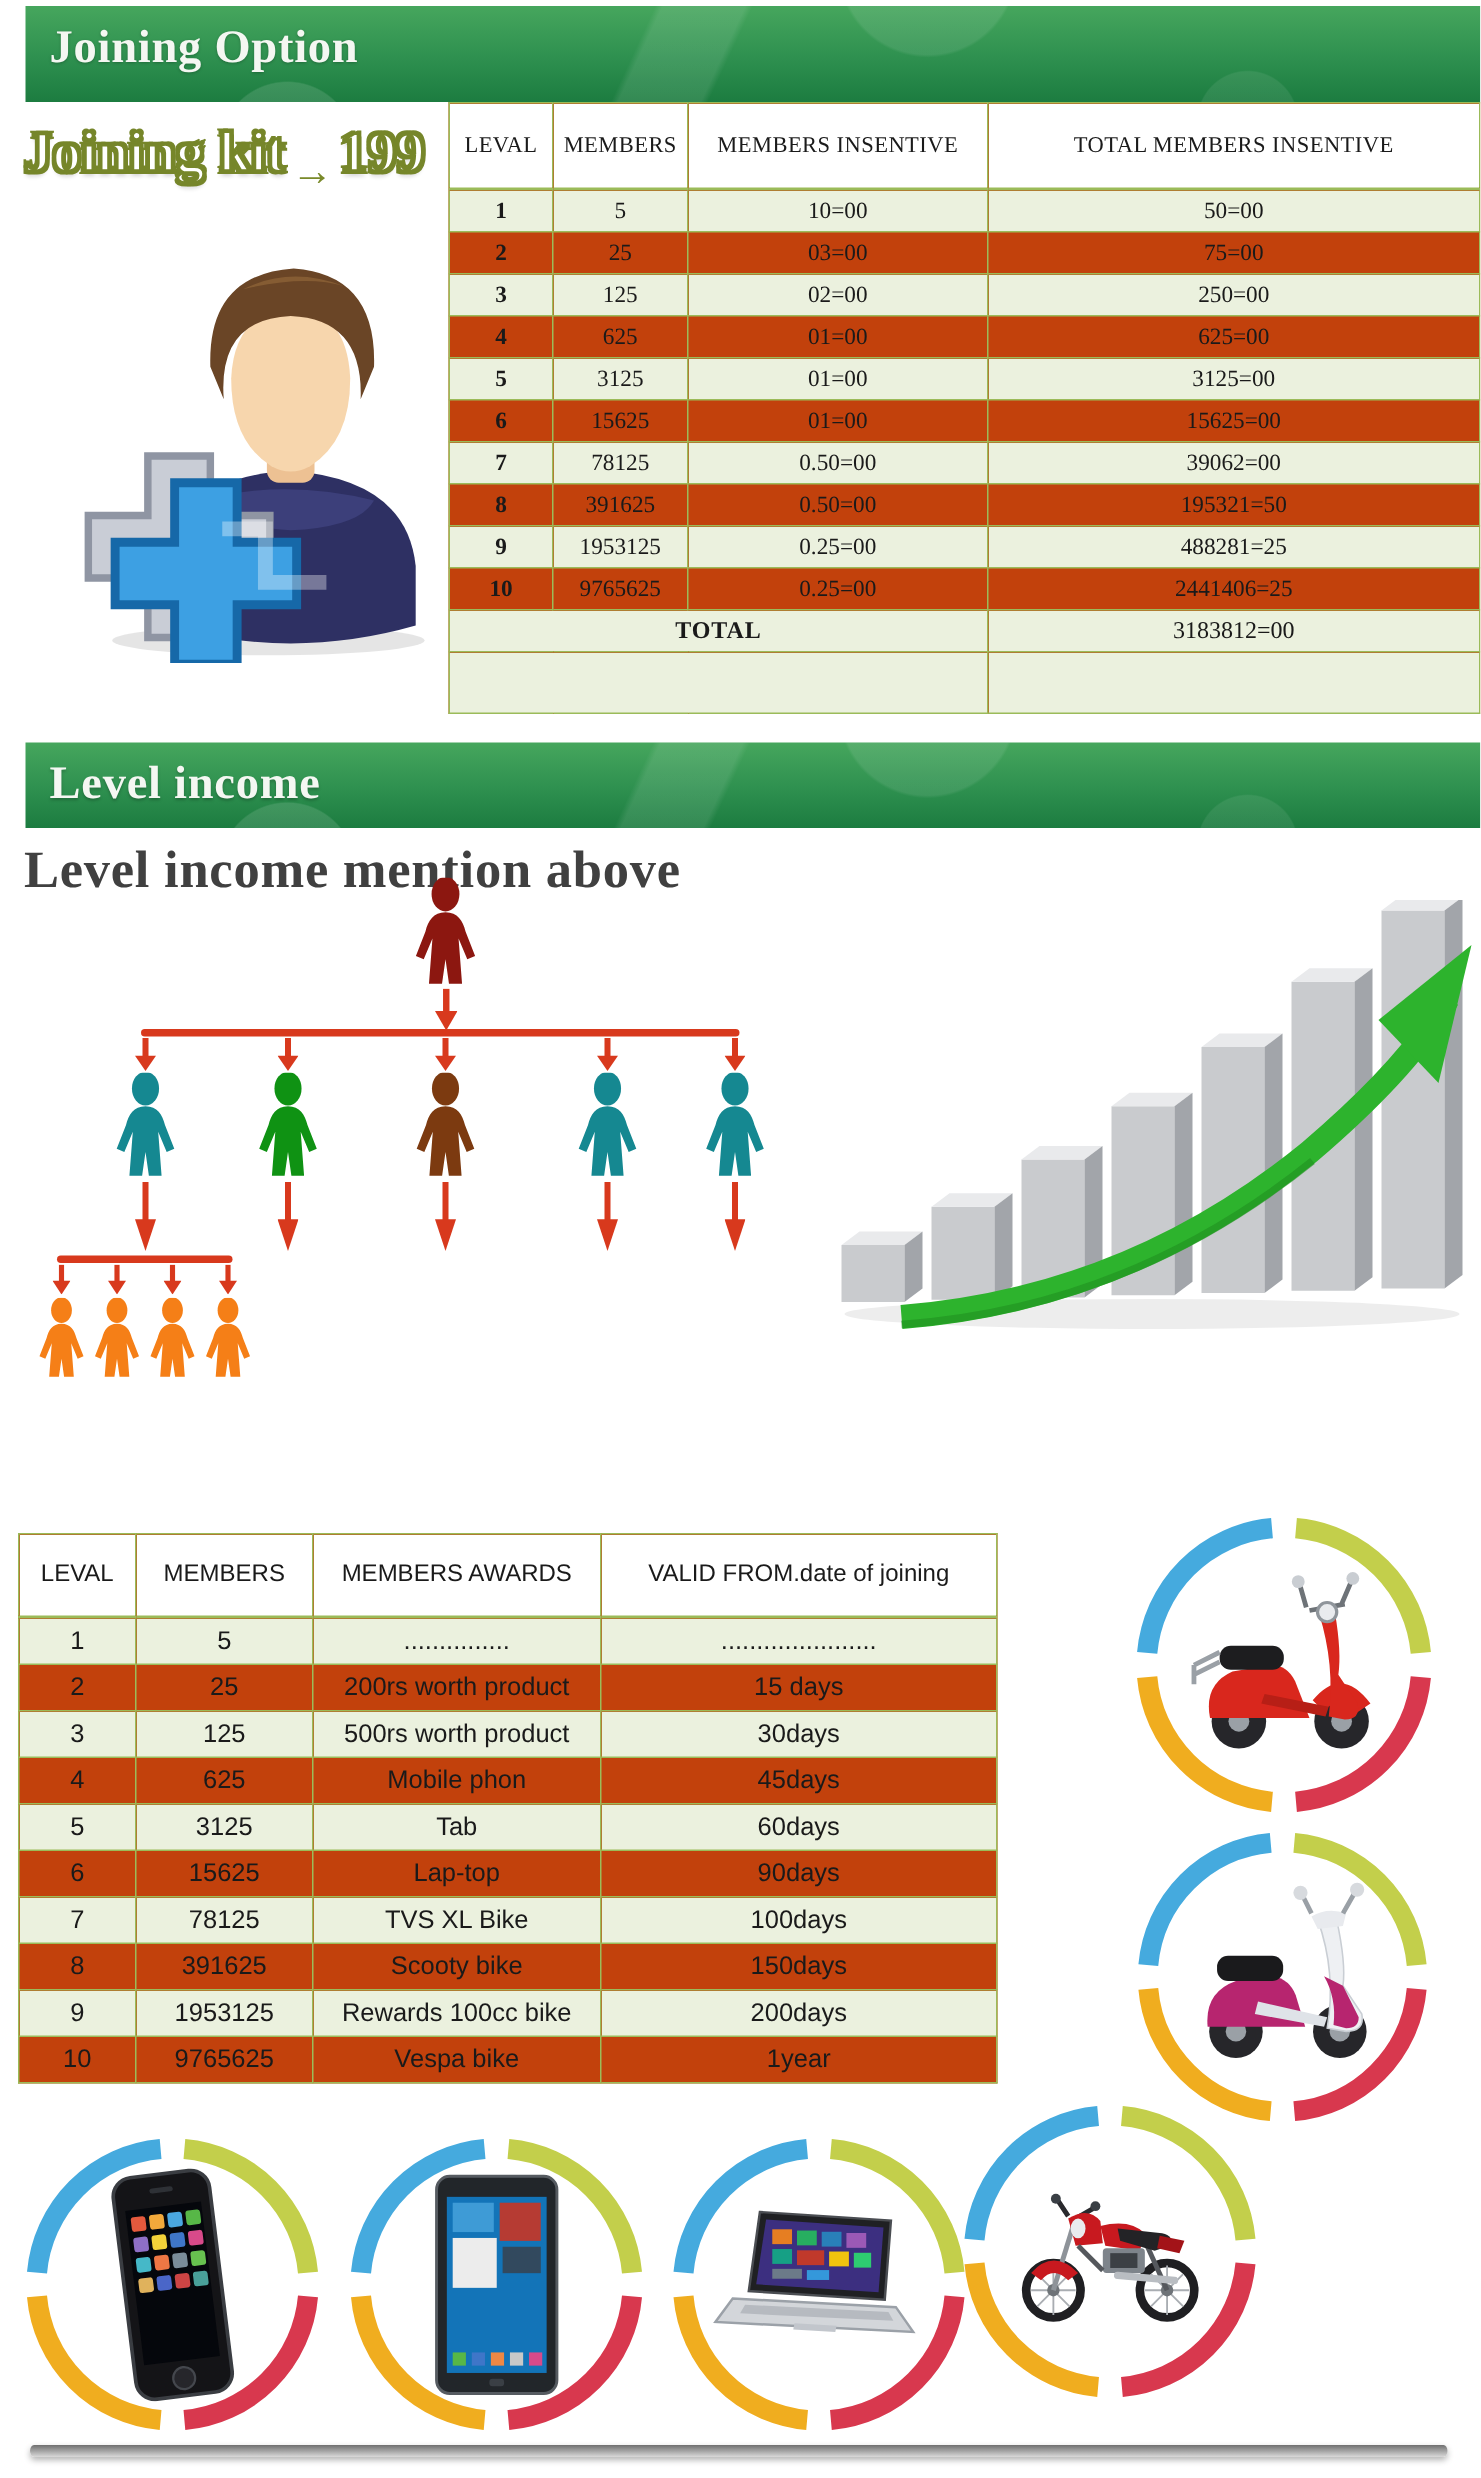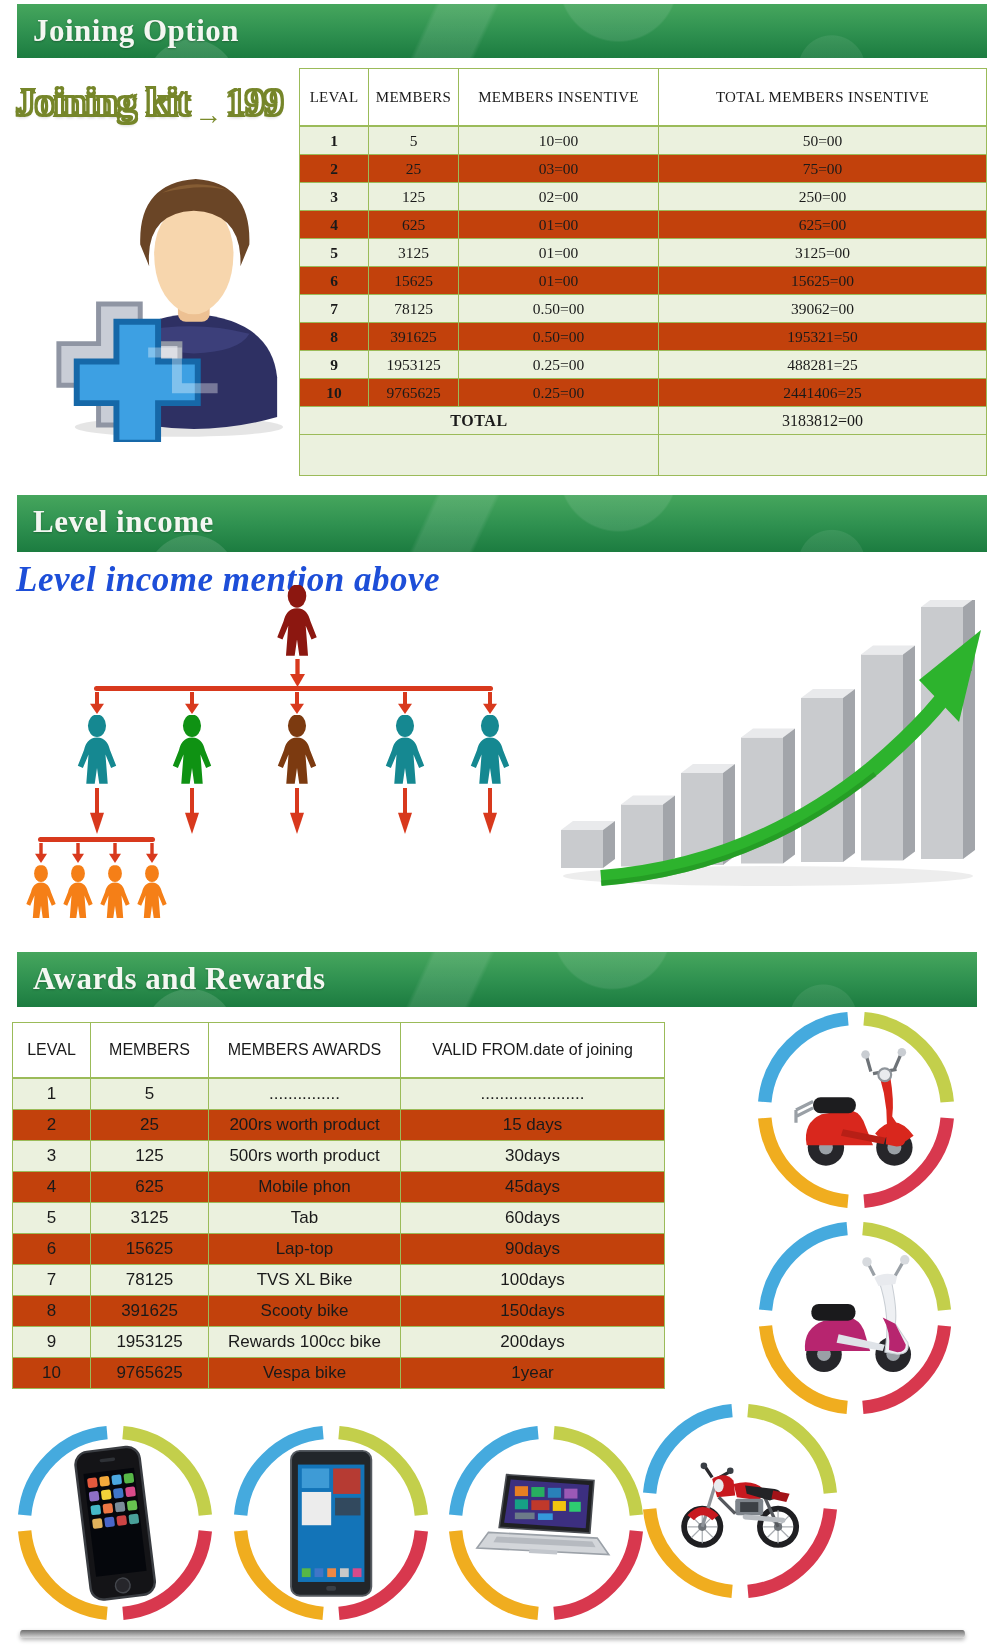--- a/index.html
+++ b/index.html
@@ -1,20 +1,20 @@
 <!DOCTYPE html>
 <html><head>
 <meta charset="utf-8">
 <style>
   html,body{margin:0;padding:0;background:#fff;}
   #page{position:relative;width:987px;height:1652px;background:#fff;overflow:hidden;
         font-family:"Liberation Sans",sans-serif;color:#1a1a1a;}
 
   
-  .banner{position:absolute;left:17px;right:0;height:54px;
+  .banner{position:absolute;left:17px;right:0;height:64px;
     background:
       linear-gradient(115deg, transparent 42%, rgba(255,255,255,.10) 42.5%, rgba(255,255,255,.10) 48%, transparent 48.5%),
       radial-gradient(circle 46px at 18% 150%, rgba(255,255,255,.12) 0 45px, transparent 46px),
       radial-gradient(circle 60px at 62% -40%, rgba(255,255,255,.09) 0 58px, transparent 60px),
       radial-gradient(circle 34px at 84% 120%, rgba(255,255,255,.08) 0 33px, transparent 34px),
       linear-gradient(180deg,#46a65d 0%,#2f9150 52%,#1c7c40 100%);
   }
   .banner span{display:block;line-height:54px;padding-left:16px;
     font-family:"Liberation Serif",serif;font-weight:bold;font-size:31px;
     color:#f4f7f2;text-shadow:0 1px 2px rgba(0,0,0,.25);letter-spacing:.5px;}
@@ -44,21 +44,21 @@
   #t1 tfoot td{height:25px;font-size:16px;}
   #t1 .total{font-weight:bold;letter-spacing:.6px;}
   #t1 .empty-row td{height:38px;}
   #t2{left:12px;top:1022px;width:652px;font-family:"Liberation Sans",sans-serif;}
   #t2 thead th{height:52px;font-size:16px;}
   #t2 tbody td{height:28px;font-size:17px;}
 
   
   .blue-head{position:absolute;left:16px;top:560px;margin:0;
     font-family:"Liberation Serif",serif;font-weight:bold;font-size:35px;
-    color:#1d4ed8;letter-spacing:.5px;font-style:italic;}
+    color:#404040;letter-spacing:.5px;}
 
   
   .tree{position:absolute;left:0;top:585px;width:560px;height:345px;}
   .tree .abs{position:absolute;}
   .person{display:block;}
   .hline{position:absolute;background:#d8391d;border-radius:3px;height:5px;}
 
   
   .growth{position:absolute;left:553px;top:600px;}
 
@@ -338,23 +338,20 @@
         <path d="M350 54.5 l12 -9 v206 l-12 9 Z" fill="#a2a5aa"></path>
         <path d="M368 7 h42 v252 h-42 Z" fill="#c9cbce"></path>
         <path d="M368 7 l12 -9 h42 l-12 9 Z" fill="#e9eaec"></path>
         <path d="M410 7 l12 -9 v252 l-12 9 Z" fill="#a2a5aa"></path>
       </g>
     <path d="M48 278 Q200 266 320 168 Q388 110 412 66" stroke="#2db32d" stroke-width="16" fill="none"></path>
     <path d="M48 283 Q200 272 322 174" stroke="#1f8f1f" stroke-width="5" fill="none" opacity=".6"></path>
     <polygon points="428,30 366,80 406,122" fill="#2db32d"></polygon>
   </svg>
 
-  <header class="banner b3">
-    <span>Awards and Rewards</span>
-  </header>
 
   <table id="t2" class="gtable">
     <colgroup>
         <col style="width:78px">
         <col style="width:118px">
         <col style="width:192px">
         <col style="width:264px">
       </colgroup>
     <thead>
         <tr>

